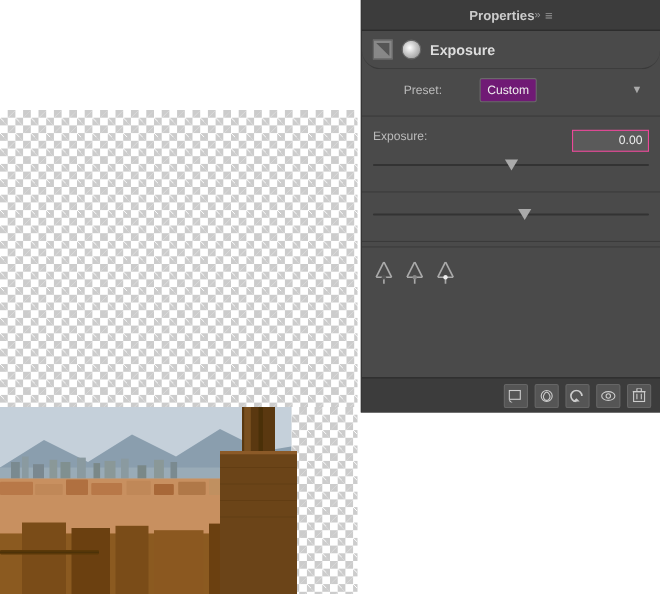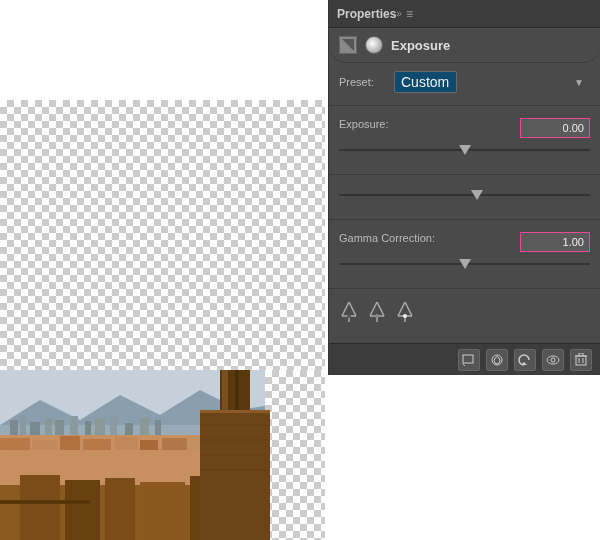--- a/index.html
+++ b/index.html
@@ -83,21 +83,21 @@
       top: 0;
       width: 272px;
       height: 375px;
       background: #4a4a4a;
       border-left: 1px solid #333;
     }
 
     .panel-header {
       display: flex;
       align-items: center;
-      justify-content: flex-start;
+      justify-content: center;
       background: #3c3c3c;
       padding: 6px 8px;
       height: 28px;
       border-bottom: 1px solid #2a2a2a;
     }
 
     .panel-title {
       color: #ccc;
       font-size: 12px;
       font-weight: bold;
@@ -143,36 +143,37 @@
       color: #ddd;
       font-size: 13px;
       font-weight: bold;
     }
 
     
     .preset-row {
       display: flex;
       align-items: center;
       padding: 8px 10px;
-      gap: 10px;
+      gap: 24px;
+      margin-left: 28px;
     }
 
     .preset-label {
       color: #bbb;
       font-size: 11px;
       min-width: 45px;
     }
 
     .preset-select {
       flex: 1;
-      background: #0c4a6e;
+      background: #701a75;
       border: 1px solid #6a6a6a;
       color: #eee;
       padding: 2px 6px;
-      font-size: 14px;
+      font-size: 11px;
       height: 22px;
       cursor: pointer;
       -webkit-appearance: none;
       appearance: none;
       border-radius: 2px;
     }
 
     .select-wrapper {
       flex: 1;
       position: relative;
@@ -436,31 +437,20 @@
   <div class="control-section">
     <div class="slider-row">
       <div class="slider-track">
         <div class="slider-thumb" style="left:55%;"></div>
       </div>
     </div>
   </div>
 
   <div class="divider"></div>
 
-  <div class="control-section">
-    <div class="control-row">
-      <span class="control-label">Gamma Correction:</span>
-      <div class="control-value">1.00</div>
-    </div>
-    <div class="slider-row">
-      <div class="slider-track">
-        <div class="slider-thumb" style="left:50%;"></div>
-      </div>
-    </div>
-  </div>
 
   <div class="divider"></div>
 
   <div class="tools-row">
     <div class="eyedropper-icon">
 
       <svg width="18" height="22" viewBox="0 0 18 22">
         <line x1="9" y1="0" x2="2" y2="14" stroke="#aaa" stroke-width="1.5"></line>
         <line x1="9" y1="0" x2="16" y2="14" stroke="#aaa" stroke-width="1.5"></line>
         <line x1="2" y1="14" x2="16" y2="14" stroke="#aaa" stroke-width="1.5"></line>

